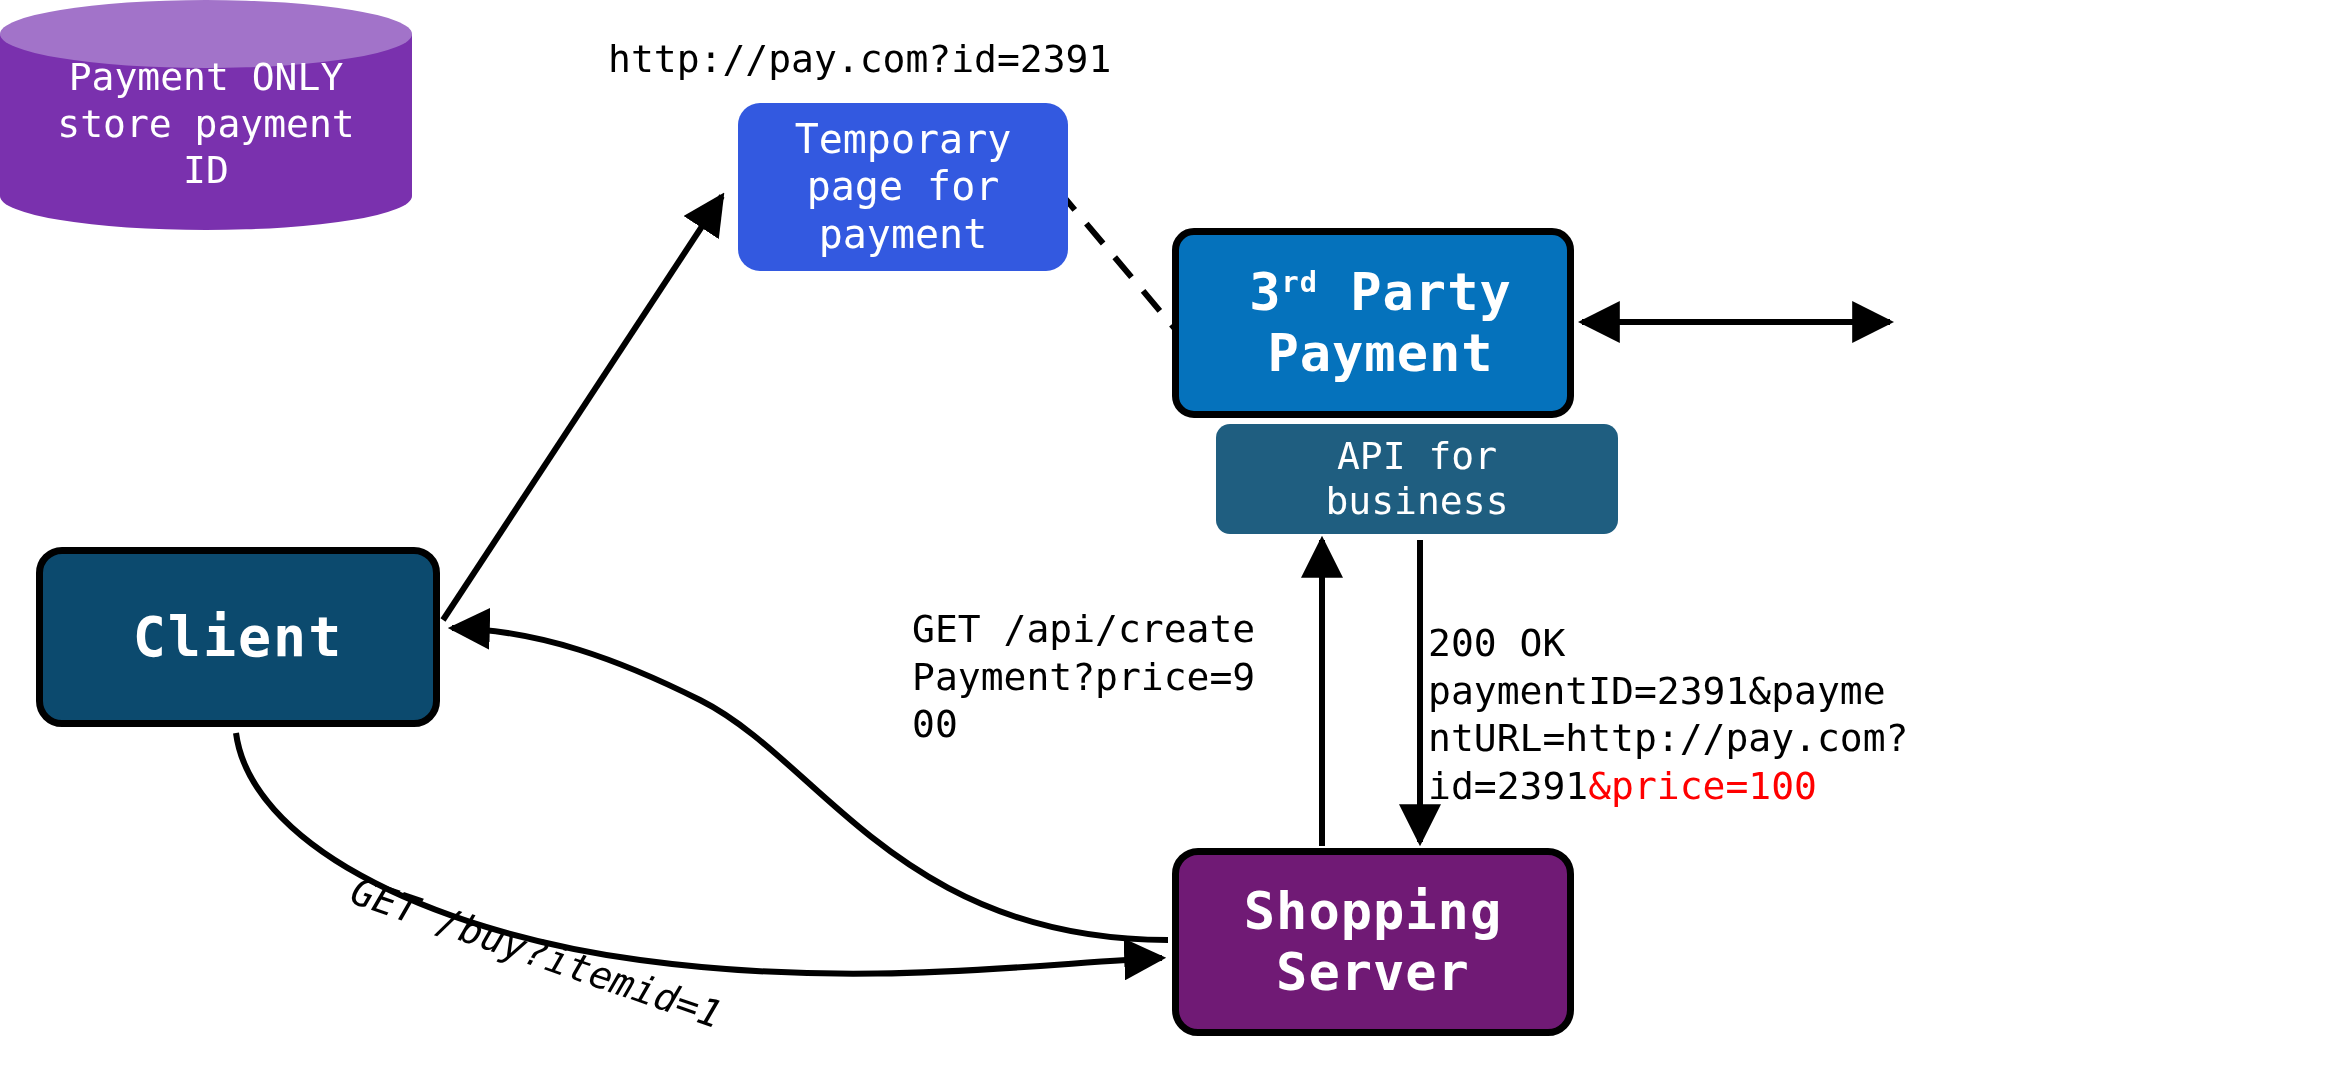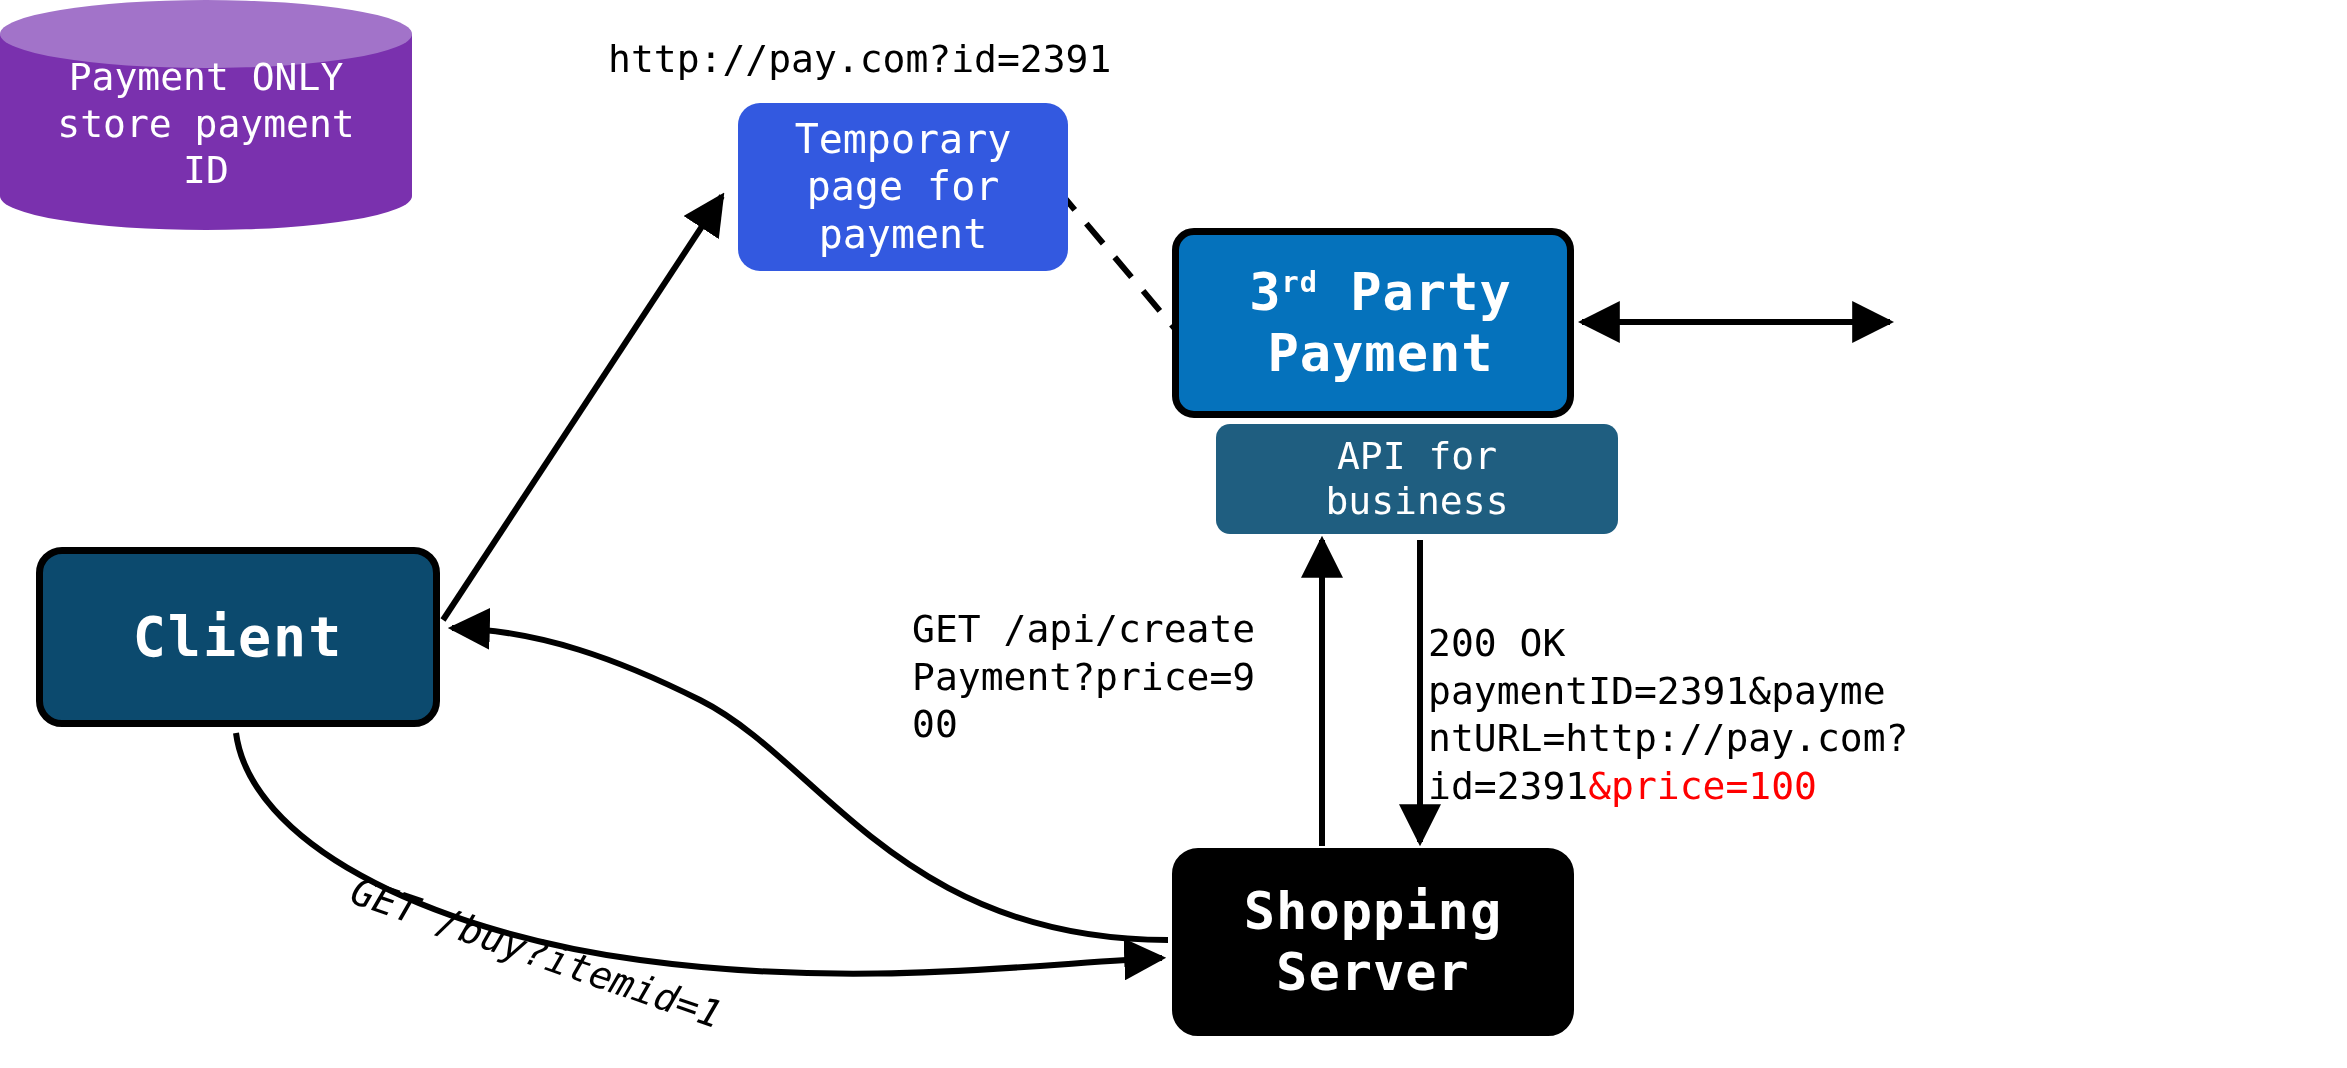--- a/index.html
+++ b/index.html
@@ -97,21 +97,21 @@
     z-index: 2;
     margin-left: 44px;
   }
 
   
   #node-shopping {
     left: 1172px;
     top: 848px;
     width: 402px;
     height: 188px;
-    background: #000000;
+    background: #701a75;
     border: 7px solid #000000;
     border-radius: 26px;
     font-size: 52px;
     font-weight: bold;
     letter-spacing: 1px;
   }
 
   
   #node-database {
     left: 1898px;

